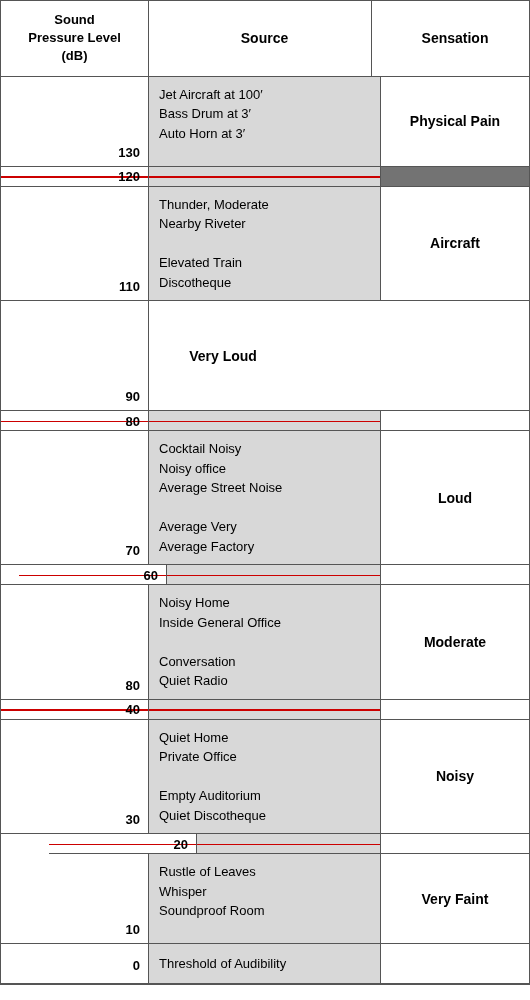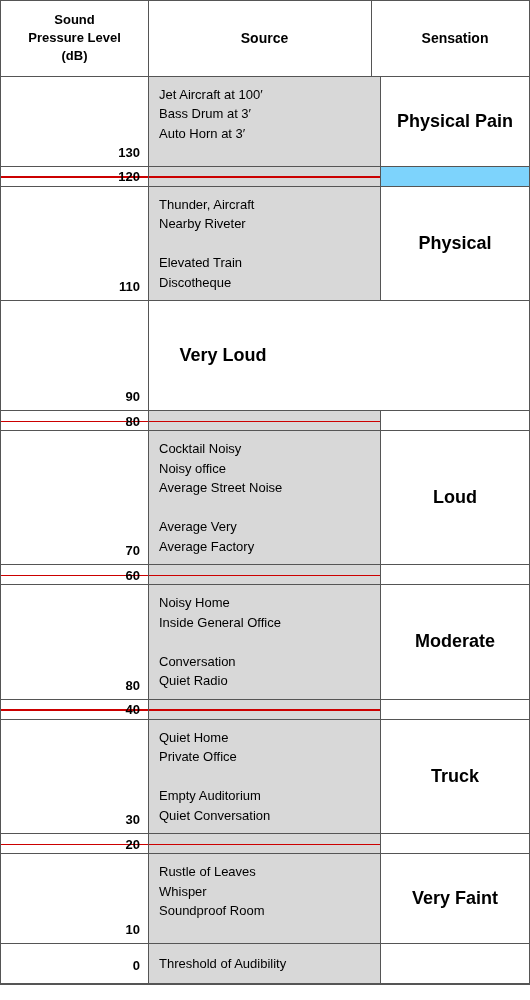--- a/index.html
+++ b/index.html
@@ -100,21 +100,21 @@
       line-height: 1.5;
     }
 
     .sensation-col {
       width: 148px;
       min-width: 148px;
       display: flex;
       align-items: center;
       justify-content: center;
       font-weight: bold;
-      font-size: 18px;
+      font-size: 14px;
       text-align: center;
       padding: 6px;
     }
 
     
     .section-130 { min-height: 90px; }
     .section-120 { min-height: 20px; }
     .section-110 { min-height: 110px; }
     .section-90  { min-height: 110px; }
     .section-70  { min-height: 120px; }
@@ -147,44 +147,44 @@
     <div class="source-col">
       <span>Jet Aircraft at 100′</span><br>
       <span>Bass Drum at 3′</span><br>
       <span>Auto Horn at 3′</span>
     </div>
     <div class="sensation-col">
       <strong>Physical Pain</strong>
     </div>
   </div>
 
-  <div class="section section-120" style="background:#7dd3fc;">
+  <div class="section section-120" style="background:#737373;">
     <div class="spl-col" style="position:relative;">
       <div class="spl-line" style="top:50%;"></div>
       <span class="spl-label" style="top:50%; transform:translateY(-50%);">120</span>
     </div>
     <div class="source-col" style="position:relative;">
       <div style="position:absolute; top:50%; left:0; right:0; height:1.5px; background:#cc0000;"></div>
     </div>
     <div class="sensation-col"></div>
   </div>
 
   <div class="section section-110">
     <div class="spl-col">
       <span class="spl-label" style="bottom: 6px;">110</span>
     </div>
     <div class="source-col">
-      <span>Thunder, Aircraft</span><br>
+      <span>Thunder, Moderate</span><br>
       <span>Nearby Riveter</span><br>
       <br>
       <span>Elevated Train</span><br>
       <span>Discotheque</span>
     </div>
     <div class="sensation-col">
-      <strong>Physical</strong>
+      <strong>Aircraft</strong>
     </div>
   </div>
 
 
   <div class="section section-90">
     <div class="spl-col">
       <span class="spl-label" style="bottom: 6px;">90</span>
     </div>
     <div class="sensation-col">
       <strong>Very Loud</strong>
@@ -213,21 +213,21 @@
       <br>
       <span>Average Very</span><br>
       <span>Average Factory</span>
     </div>
     <div class="sensation-col">
       <strong>Loud</strong>
     </div>
   </div>
 
   <div class="section section-120" style="background:#fff;">
-    <div class="spl-col" style="position:relative;">
+    <div class="spl-col" style="position:relative;margin-left:18px;">
       <div class="spl-line" style="top:50%;"></div>
       <span class="spl-label" style="top:50%; transform:translateY(-50%);">60</span>
     </div>
     <div class="source-col" style="position:relative;">
       <div style="position:absolute; top:50%; left:0; right:0; height:1.5px; background:#cc0000;"></div>
     </div>
     <div class="sensation-col"></div>
   </div>
 
   <div class="section section-50">
@@ -259,28 +259,28 @@
 
   <div class="section section-30">
     <div class="spl-col">
       <span class="spl-label" style="bottom: 6px;">30</span>
     </div>
     <div class="source-col">
       <span>Quiet Home</span><br>
       <span>Private Office</span><br>
       <br>
       <span>Empty Auditorium</span><br>
-      <span>Quiet Conversation</span>
-    </div>
-    <div class="sensation-col">
-      <strong>Truck</strong>
-    </div>
-  </div>
-
-  <div class="section section-120" style="background:#fff;">
+      <span>Quiet Discotheque</span>
+    </div>
+    <div class="sensation-col">
+      <strong>Noisy</strong>
+    </div>
+  </div>
+
+  <div class="section section-120" style="background:#fff;margin-left:48px;">
     <div class="spl-col" style="position:relative;">
       <div class="spl-line" style="top:50%;"></div>
       <span class="spl-label" style="top:50%; transform:translateY(-50%);">20</span>
     </div>
     <div class="source-col" style="position:relative;">
       <div style="position:absolute; top:50%; left:0; right:0; height:1.5px; background:#cc0000;"></div>
     </div>
     <div class="sensation-col"></div>
   </div>
 

